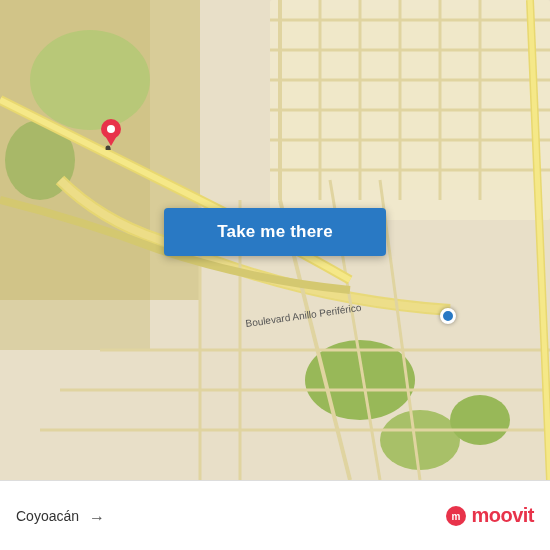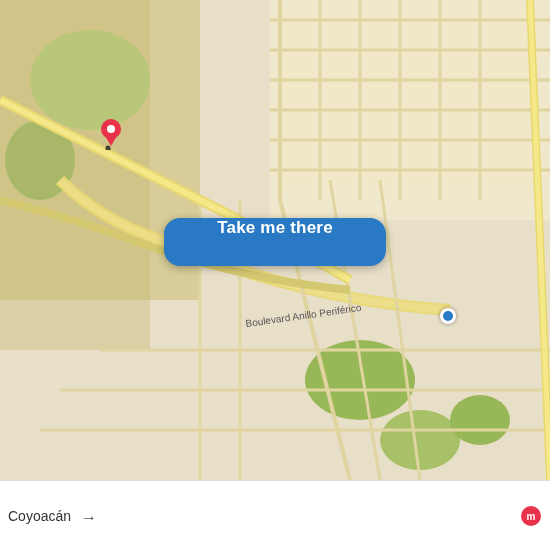--- a/index.html
+++ b/index.html
@@ -30,21 +30,21 @@
     
     .bottom-bar {
       position: absolute;
       bottom: 0;
       left: 0;
       right: 0;
       height: 70px;
       background: white;
       display: flex;
       align-items: center;
-      padding: 0 8px;
+      padding: 0 16px;
       border-top: 1px solid #ddd;
     }
 
     .route-info {
       display: flex;
       align-items: center;
       gap: 10px;
       flex: 1;
     }
 
@@ -68,30 +68,30 @@
     .moovit-text {
       font-size: 20px;
       font-weight: 700;
       color: #e8334a;
       letter-spacing: -0.5px;
     }
 
     
     .take-me-there-btn {
       position: absolute;
-      top: 218px;
+      top: 208px;
       left: 164px;
       width: 222px;
       height: 48px;
       background: #2979c4;
-      border-radius: 16px;
+      border-radius: 4px;
       border: none;
       cursor: pointer;
       display: flex;
-      align-items: flex-start;
+      align-items: center;
       justify-content: center;
       box-shadow: 0 2px 8px rgba(0,0,0,0.3);
       z-index: 10;
     }
 
     .take-me-there-btn span {
       color: white;
       font-size: 17px;
       font-weight: 600;
       letter-spacing: 0.2px;
@@ -244,14 +244,15 @@
 <div class="bottom-bar">
   <div class="route-info">
     <span class="route-from">Coyoacán</span>
     <span class="route-arrow">→</span>
   </div>
   <div class="moovit-logo">
     <svg width="22" height="22" viewBox="0 0 22 22">
       <circle cx="11" cy="11" r="10" fill="#e8334a"></circle>
       <text x="11" y="15" text-anchor="middle" font-size="10" fill="white" font-weight="bold">m</text>
     </svg>
+    <span class="moovit-text">moovit</span>
   </div>
 </div>
 
 </body></html>

